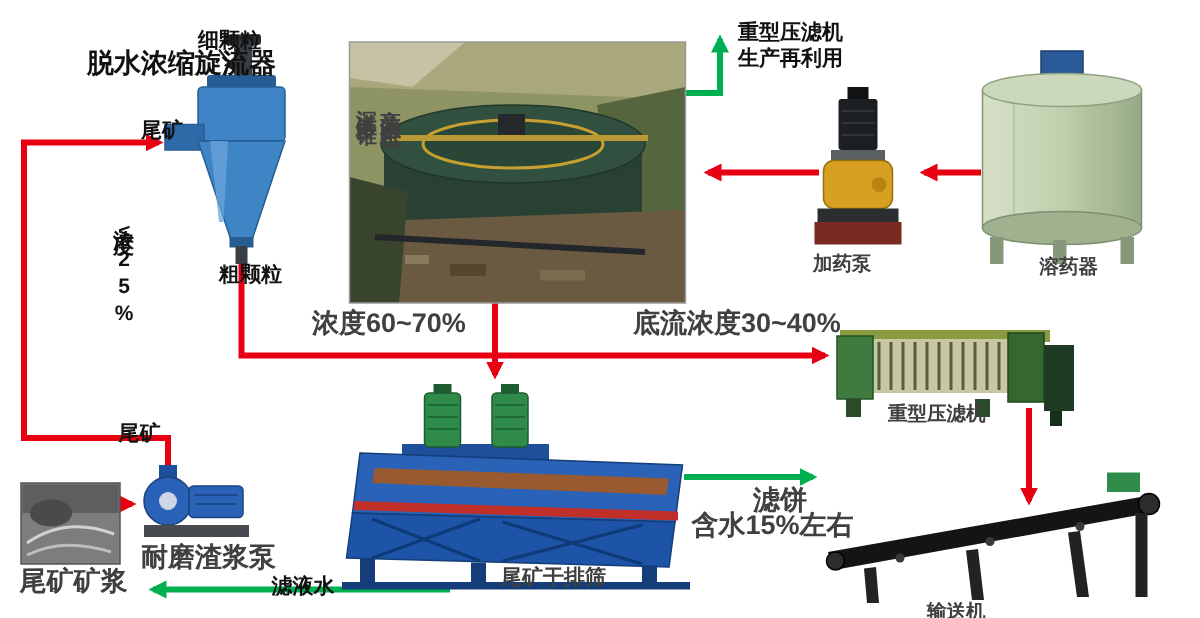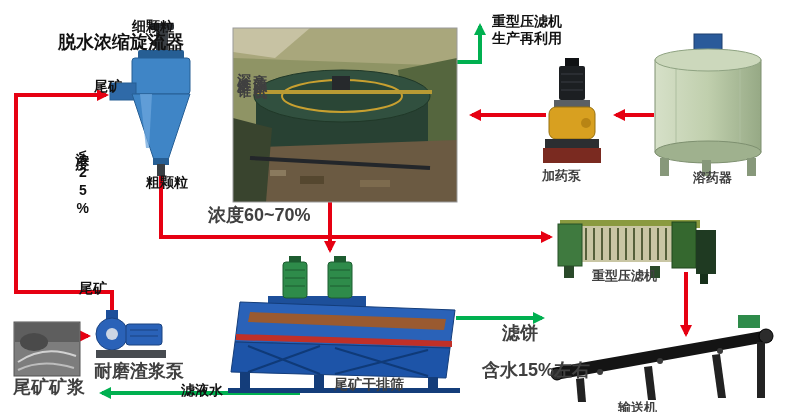--- a/index.html
+++ b/index.html
@@ -183,27 +183,28 @@
   <div class="lbl red vred" style="left:236px; top:62px;">深锥多锥</div>
   <div class="lbl red vred" style="left:252px; top:62px;">高效浓密机</div>
 
   <div class="lbl black" style="left:492px; top:13px;">重型压滤机</div>
   <div class="lbl black" style="left:492px; top:30px;">生产再利用</div>
 
   <div class="lbl red" style="left:542px; top:168px;">加药泵</div>
   <div class="lbl red" style="left:693px; top:170px;">溶药器</div>
 
   <div class="lbl red sm" style="left:208px; top:205px;">浓度60~70%</div>
+  <div class="lbl red sm" style="left:422px; top:205px;">底流浓度30~40%</div>
 
   <div class="lbl red" style="left:592px; top:268px;">重型压滤机</div>
   <div class="lbl red lg" style="left:334px; top:376px;">尾矿干排筛</div>
   <div class="lbl red sm" style="left:94px; top:361px;">耐磨渣浆泵</div>
   <div class="lbl red sm" style="left:13px; top:377px;">尾矿矿浆</div>
 
   <div class="lbl black" style="left:79px; top:280px;">尾矿</div>
   <div class="lbl black" style="left:181px; top:382px;">滤液水</div>
 
   <div class="lbl red sm" style="left:502px; top:323px;">滤饼</div>
-  <div class="lbl red sm" style="left:482px; top:340px;margin-top:20px;">含水15%左右</div>
+  <div class="lbl red sm" style="left:461px; top:340px;">含水15%左右</div>
 
   <div class="lbl red" style="left:618px; top:400px;">输送机</div>
 
 </div>
 
 </body></html>

